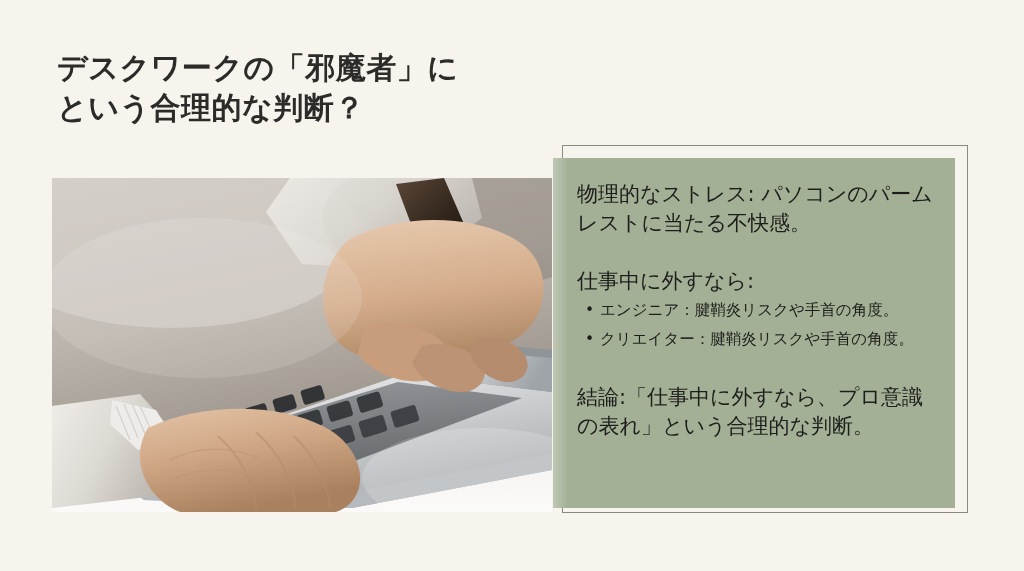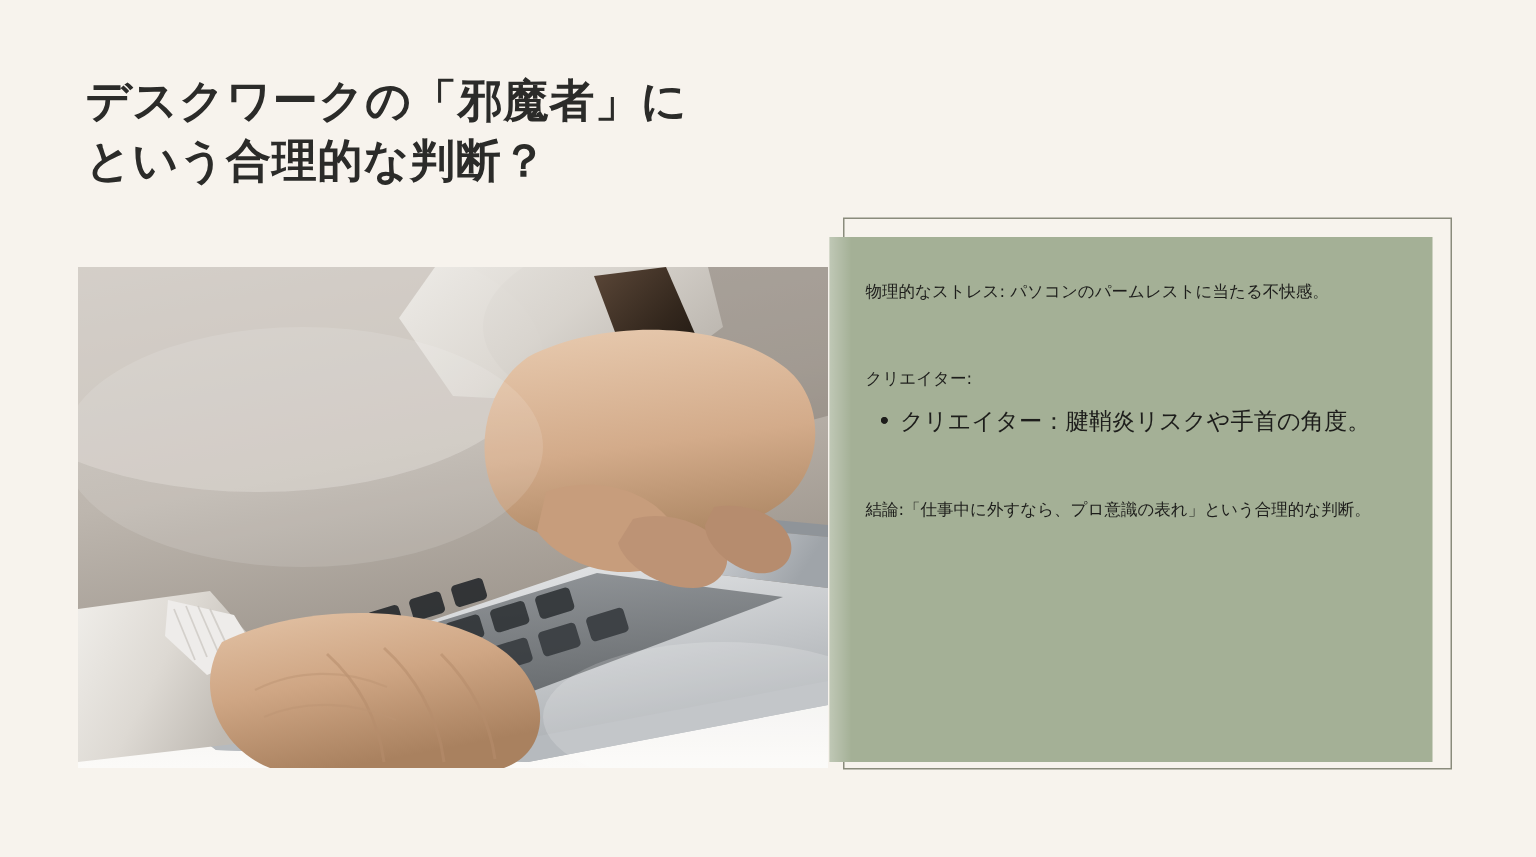--- a/index.html
+++ b/index.html
@@ -87,21 +87,21 @@
     top: 180px;
     width: 364px;
     color: #1d1d1b;
     font-family: "DejaVu Sans", "Liberation Sans", sans-serif;
     font-size: 15.5px;
     line-height: 29px;
     z-index: 3;
   }
   .para {
     margin: 0;
-    font-size: 11px;
+    font-size: 21px;
     line-height: 29px;
   }
   .spacer-sm { height: 29px; }
   ul.bullets {
     margin: 0;
     padding: 0 0 0 23px;
     list-style: none;
   }
   ul.bullets li {
     position: relative;
@@ -263,24 +263,25 @@
 
   <div id="outline-frame"></div>
 
   <div id="green-panel">
     <div id="green-panel-sheen"></div>
   </div>
 
   <div id="body-copy">
     <p class="para">物理的なストレス: パソコンのパームレストに当たる不快感。</p>
     <div class="spacer-sm"></div>
-    <p class="para">クリエイター:</p>
+    <p class="para">仕事中に外すなら:</p>
     <ul class="bullets">
       <li>
         <span class="dot">•</span>
+        <span>エンジニア：腱鞘炎リスクや手首の角度。</span>
       </li>
       <li>
         <span class="dot">•</span>
         <span>クリエイター：腱鞘炎リスクや手首の角度。</span>
       </li>
     </ul>
     <div class="spacer-sm"></div>
     <p class="para">結論:「仕事中に外すなら、プロ意識の表れ」という合理的な判断。</p>
   </div>
 

